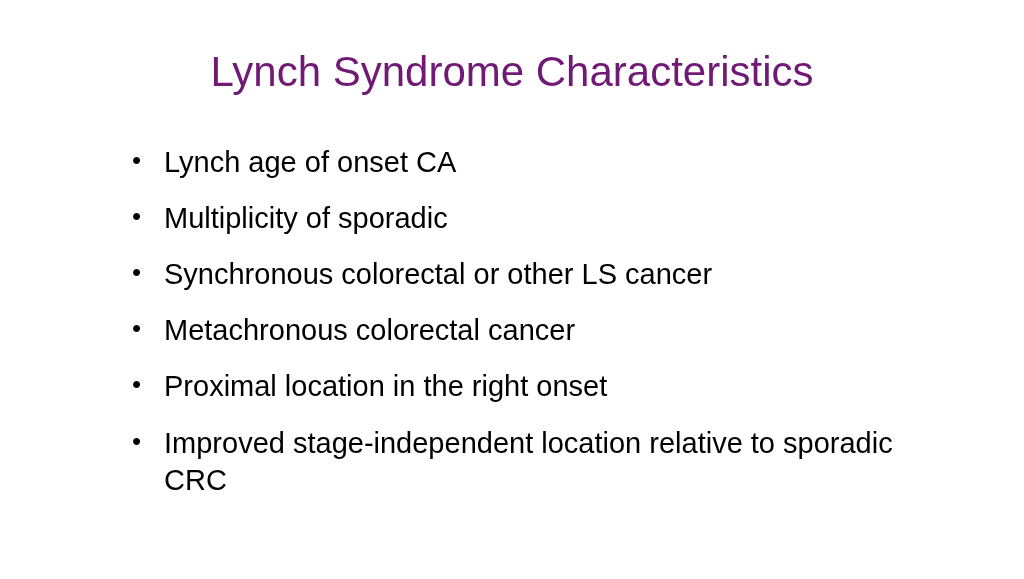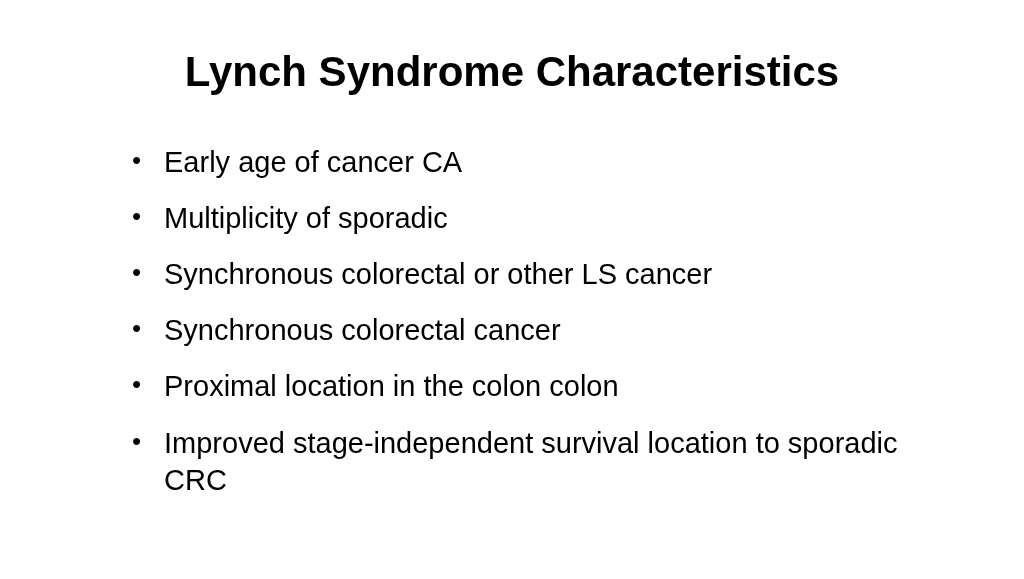--- a/index.html
+++ b/index.html
@@ -21,24 +21,24 @@
     box-sizing: border-box;
     background: #ffffff;
   }
   .slide-title {
     position: absolute;
     top: 48px;
     left: 0;
     width: 1024px;
     text-align: center;
     font-size: 42px;
-    font-weight: 700;
+    font-weight: 400;
     line-height: 1.15;
     letter-spacing: 0px;
-    color: #000000;
+    color: #701a75;
   }
   .bullet-list {
     position: absolute;
     top: 144px;
     left: 124px;
     width: 790px;
     margin: 0;
     padding: 0;
     list-style: none;
   }
@@ -66,43 +66,43 @@
 <body>
 
 <div class="slide">
 
   <div class="slide-title">Lynch Syndrome Characteristics</div>
 
   <ul class="bullet-list">
 
     <li class="bullet-item">
       <span class="bullet-dot">•</span>
-      <span class="bullet-text">Early age of cancer CA</span>
+      <span class="bullet-text">Lynch age of onset CA</span>
     </li>
 
     <li class="bullet-item">
       <span class="bullet-dot">•</span>
       <span class="bullet-text">Multiplicity of sporadic</span>
     </li>
 
     <li class="bullet-item">
       <span class="bullet-dot">•</span>
       <span class="bullet-text">Synchronous colorectal or other LS cancer</span>
     </li>
 
     <li class="bullet-item">
       <span class="bullet-dot">•</span>
-      <span class="bullet-text">Synchronous colorectal cancer</span>
+      <span class="bullet-text">Metachronous colorectal cancer</span>
     </li>
 
     <li class="bullet-item">
       <span class="bullet-dot">•</span>
-      <span class="bullet-text">Proximal location in the colon colon</span>
+      <span class="bullet-text">Proximal location in the right onset</span>
     </li>
 
     <li class="bullet-item">
       <span class="bullet-dot">•</span>
-      <span class="bullet-text">Improved stage-independent survival location to sporadic CRC</span>
+      <span class="bullet-text">Improved stage-independent location relative to sporadic CRC</span>
     </li>
 
   </ul>
 
 </div>
 
 </body></html>

